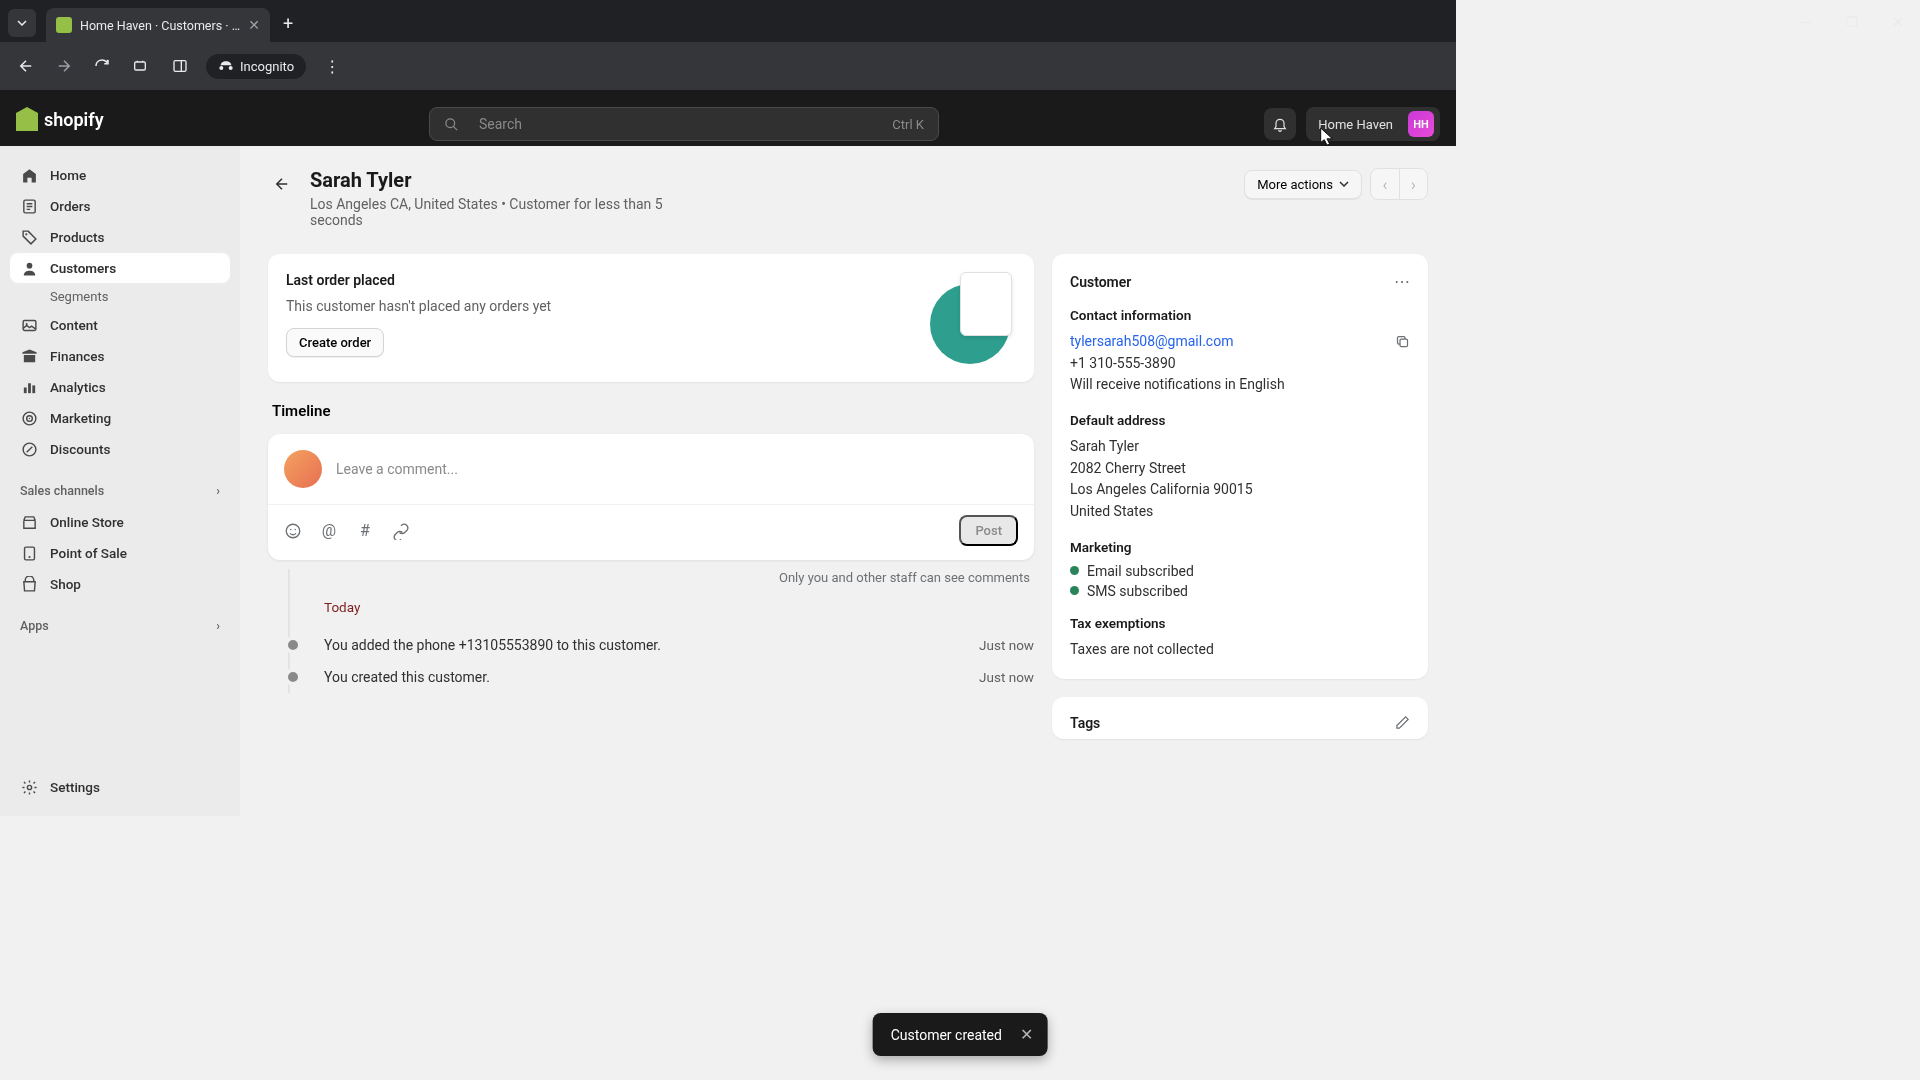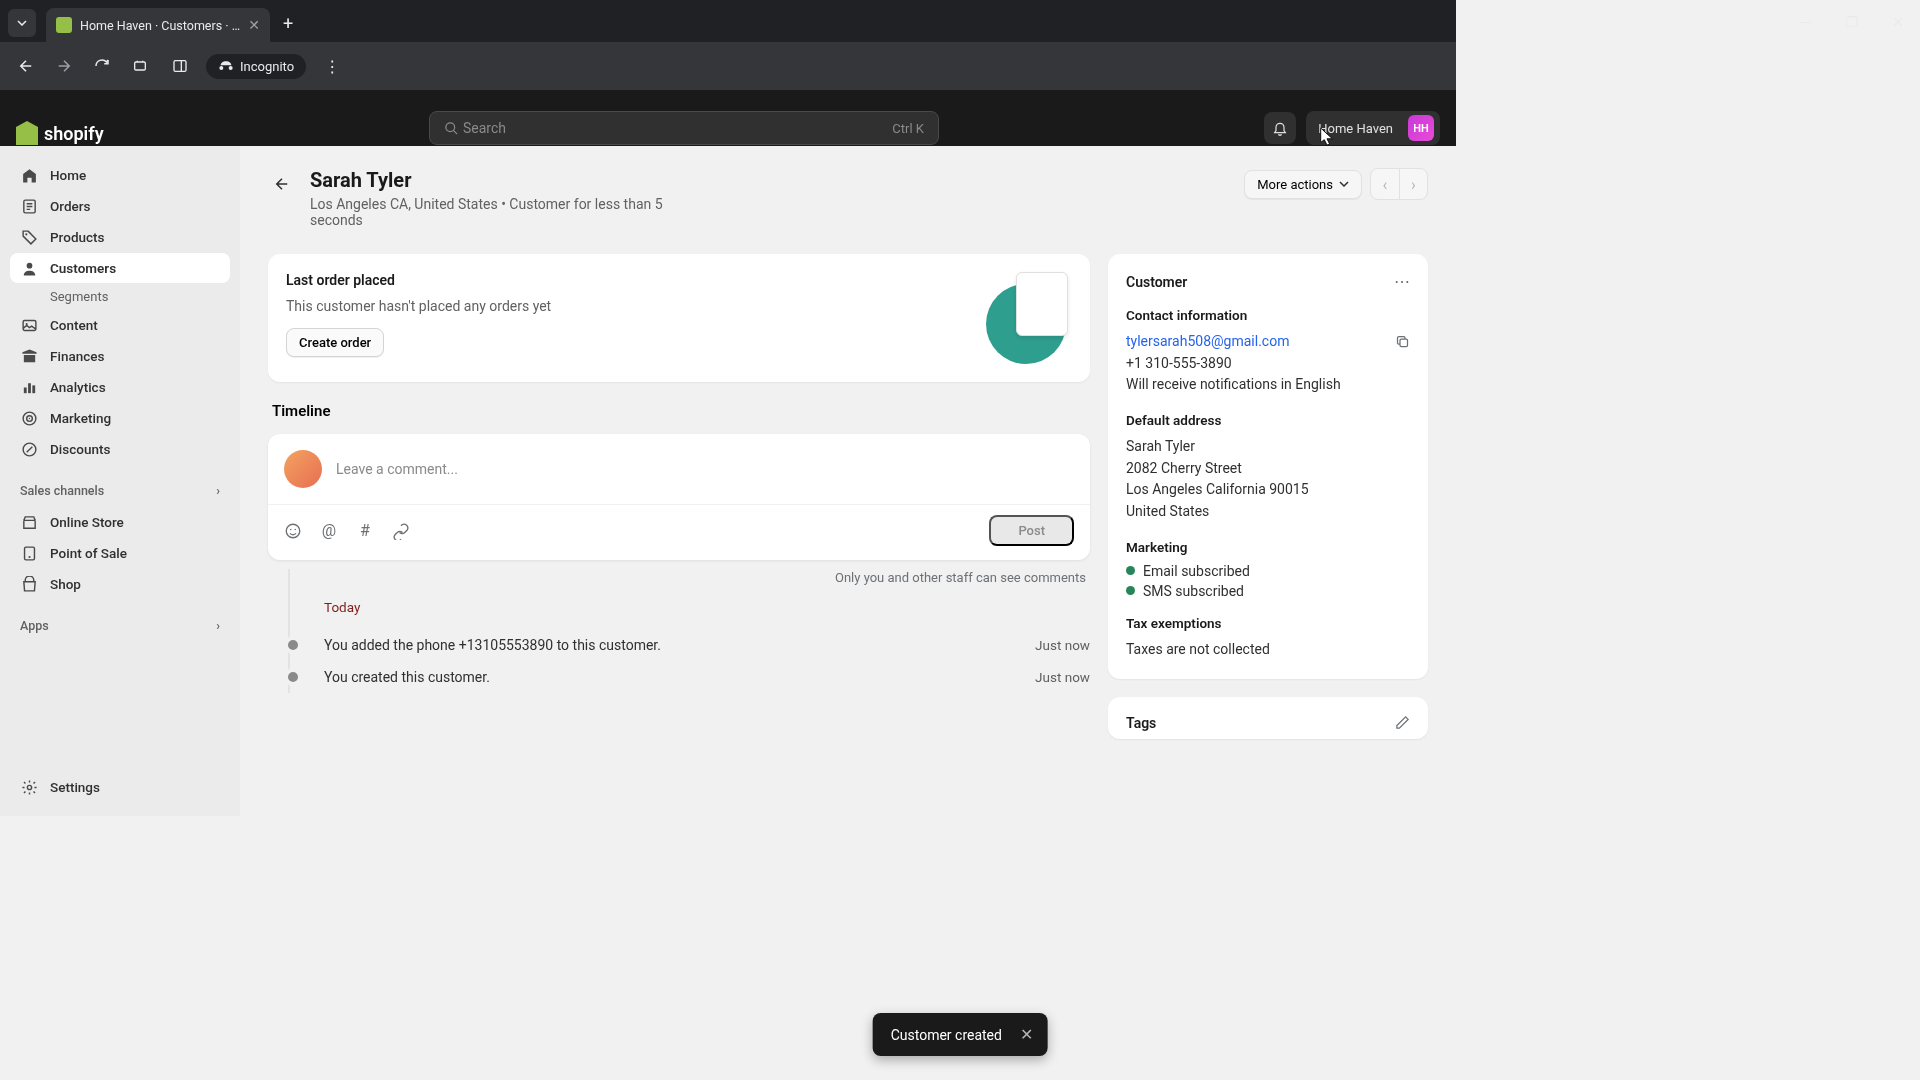--- a/index.html
+++ b/index.html
@@ -19,24 +19,24 @@
 
 .url-bar { background: #35363a; height: 48px; display: flex; align-items: center; padding: 0 12px; gap: 10px; }
 .nav-btn { width: 28px; height: 28px; display: flex; align-items: center; justify-content: center; color: #9aa0a6; border-radius: 50%; }
 .nav-btn.active { color: #e8eaed; }
 .url-input { flex: 1; background: #202124; border-radius: 20px; height: 34px; display: flex; align-items: center; padding: 0 14px; color: #e8eaed; font-size: 14px; gap: 10px; }
 .site-info { width: 18px; height: 18px; border: 1px solid #9aa0a6; border-radius: 4px; display: flex; align-items: center; justify-content: center; font-size: 10px; }
 .url-actions { display: flex; gap: 12px; align-items: center; }
 .incognito { background: #202124; border-radius: 16px; padding: 5px 12px; display: flex; align-items: center; gap: 6px; font-size: 13px; color: #e8eaed; }
 
 
-.shopify-header { background: #1a1a1a; height: 56px; display: flex; align-items: flex-end; padding: 1px 16px; gap: 16px; }
+.shopify-header { background: #1a1a1a; height: 56px; display: flex; align-items: flex-start; padding: 17px 16px; gap: 16px; }
 .logo { display: flex; align-items: center; gap: 6px; color: white; font-weight: 600; font-size: 18px; }
 .logo-icon { width: 22px; height: 24px; background: #95bf47; clip-path: polygon(50% 0%, 100% 25%, 100% 100%, 0% 100%, 0% 25%); }
-.search-box { flex: 0 0 510px; margin-left: auto; margin-right: auto; background: #303030; border: 1px solid #4a4a4a; border-radius: 8px; height: 34px; display: flex; align-items: center; padding: 0 14px; color: #8a8a8a; font-size: 14px; gap: 4px; }
+.search-box { flex: 0 0 510px; margin-left: auto; margin-right: auto; background: #303030; border: 1px solid #4a4a4a; border-radius: 8px; height: 34px; display: flex; align-items: center; padding: 0 14px; color: #8a8a8a; font-size: 14px; gap: 20px; }
 .search-shortcut { margin-left: auto; font-size: 13px; }
 .header-right { display: flex; align-items: center; gap: 10px; }
 .notif-btn { width: 32px; height: 32px; background: #303030; border-radius: 8px; display: flex; align-items: center; justify-content: center; color: #e0e0e0; }
 .store-pill { background: #303030; border-radius: 8px; padding: 4px 6px 4px 12px; display: flex; align-items: center; gap: 15px; color: #e0e0e0; font-size: 13px; }
 .store-avatar { width: 26px; height: 26px; background: linear-gradient(135deg, #c939d6, #e94bd8); border-radius: 6px; display: flex; align-items: center; justify-content: center; color: white; font-size: 11px; font-weight: 600; }
 
 
 .app-body { display: flex; height: calc(816px - 42px - 48px - 56px); }
 .sidebar { width: 240px; background: #ebebeb; padding: 14px 10px; display: flex; flex-direction: column; gap: 1px; font-size: 13.5px; }
 .nav-item { display: flex; align-items: center; gap: 12px; padding: 6px 10px; border-radius: 8px; color: #303030; font-weight: 500; cursor: pointer; }
@@ -51,42 +51,42 @@
 .back-btn { width: 28px; height: 28px; display: flex; align-items: center; justify-content: center; border-radius: 6px; margin-top: 2px; }
 .title-block h1 { font-size: 20px; font-weight: 700; color: #1a1a1a; }
 .subtitle { color: #616161; font-size: 14px; margin-top: 4px; max-width: 360px; }
 .head-actions { margin-left: auto; display: flex; gap: 8px; align-items: center; }
 .more-actions { background: #f6f6f6; border: 1px solid #e1e1e1; border-radius: 8px; padding: 6px 12px; font-size: 13px; display: flex; align-items: center; gap: 6px; box-shadow: 0 1px 0 rgba(0,0,0,0.05); }
 .nav-pills { display: flex; background: #f6f6f6; border: 1px solid #e1e1e1; border-radius: 8px; overflow: hidden; }
 .nav-pill { width: 28px; height: 30px; display: flex; align-items: center; justify-content: center; color: #b5b5b5; }
 
 .content-cols { display: flex; gap: 18px; margin-top: 26px; }
 .col-main { flex: 1; display: flex; flex-direction: column; gap: 20px; }
-.col-side { width: 320px; display: flex; flex-direction: column; gap: 18px; }
+.col-side { width: 376px; display: flex; flex-direction: column; gap: 18px; }
 
 .card { background: white; border-radius: 12px; padding: 18px; box-shadow: 0 1px 2px rgba(0,0,0,0.06); }
 .card-title { font-size: 14px; font-weight: 600; color: #1a1a1a; margin-bottom: 10px; }
 .card-head { display: flex; justify-content: space-between; align-items: center; }
 
 .last-order { display: flex; gap: 16px; align-items: flex-start; }
 .last-order-text { flex: 1; }
 .last-order-desc { color: #616161; font-size: 14px; margin-bottom: 14px; }
 .create-order-btn { background: #fafafa; border: 1px solid #d4d4d4; border-radius: 8px; padding: 6px 12px; font-size: 13px; font-weight: 500; box-shadow: 0 1px 0 rgba(0,0,0,0.06); }
 .order-illustration { width: 92px; height: 92px; position: relative; }
 .illu-circle { width: 80px; height: 80px; background: #2e9e8f; border-radius: 50%; position: absolute; bottom: 0; left: 6px; }
 .illu-doc { width: 52px; height: 64px; background: white; border: 1px solid #e0e0e0; border-radius: 6px; position: absolute; top: 0; right: 4px; box-shadow: 0 2px 4px rgba(0,0,0,0.1); }
 
 .timeline-title { font-size: 15px; font-weight: 600; margin-bottom: 0; padding-left: 4px; }
 .comment-box { background: white; border-radius: 12px; box-shadow: 0 1px 3px rgba(0,0,0,0.08); margin-top: 14px; }
 .comment-input { display: flex; align-items: center; gap: 14px; padding: 16px; }
 .avatar { width: 38px; height: 38px; border-radius: 50%; background: linear-gradient(135deg, #f4a261, #e76f51); flex-shrink: 0; }
 .comment-field { flex: 1; color: #8a8a8a; font-size: 14px; }
 .comment-tools { display: flex; align-items: center; padding: 10px 16px 14px; gap: 18px; border-top: 1px solid #f0f0f0; }
 .tool-icon { color: #6d7175; width: 18px; height: 18px; display: flex; align-items: center; justify-content: center; }
-.post-btn { margin-left: auto; background: #e8e8e8; color: #8a8a8a; border-radius: 8px; padding: 6px 27px; font-size: 13px; font-weight: 500; }
+.post-btn { margin-left: auto; background: #e8e8e8; color: #8a8a8a; border-radius: 8px; padding: 6px 14px; font-size: 13px; font-weight: 500; }
 .comment-note { text-align: right; color: #6d7175; font-size: 13px; padding: 10px 4px 0; }
 
 .timeline-entries { padding-left: 20px; position: relative; margin-top: 14px; }
 .tl-today { color: #7f1d1d; font-size: 13.5px; margin-left: 36px; margin-bottom: 14px; }
 .tl-line { position: absolute; left: 20px; top: -30px; bottom: 0; width: 2px; background: #e3e3e3; }
 .tl-entry { display: flex; align-items: center; gap: 18px; padding: 8px 0; position: relative; }
 .tl-dot { width: 10px; height: 10px; background: #8a8a8a; border-radius: 50%; position: absolute; left: -4px; border: 4px solid #f1f1f1; box-sizing: content-box; }
 .tl-text { margin-left: 36px; flex: 1; color: #303030; font-size: 14px; }
 .tl-time { color: #616161; font-size: 13.5px; }
 

